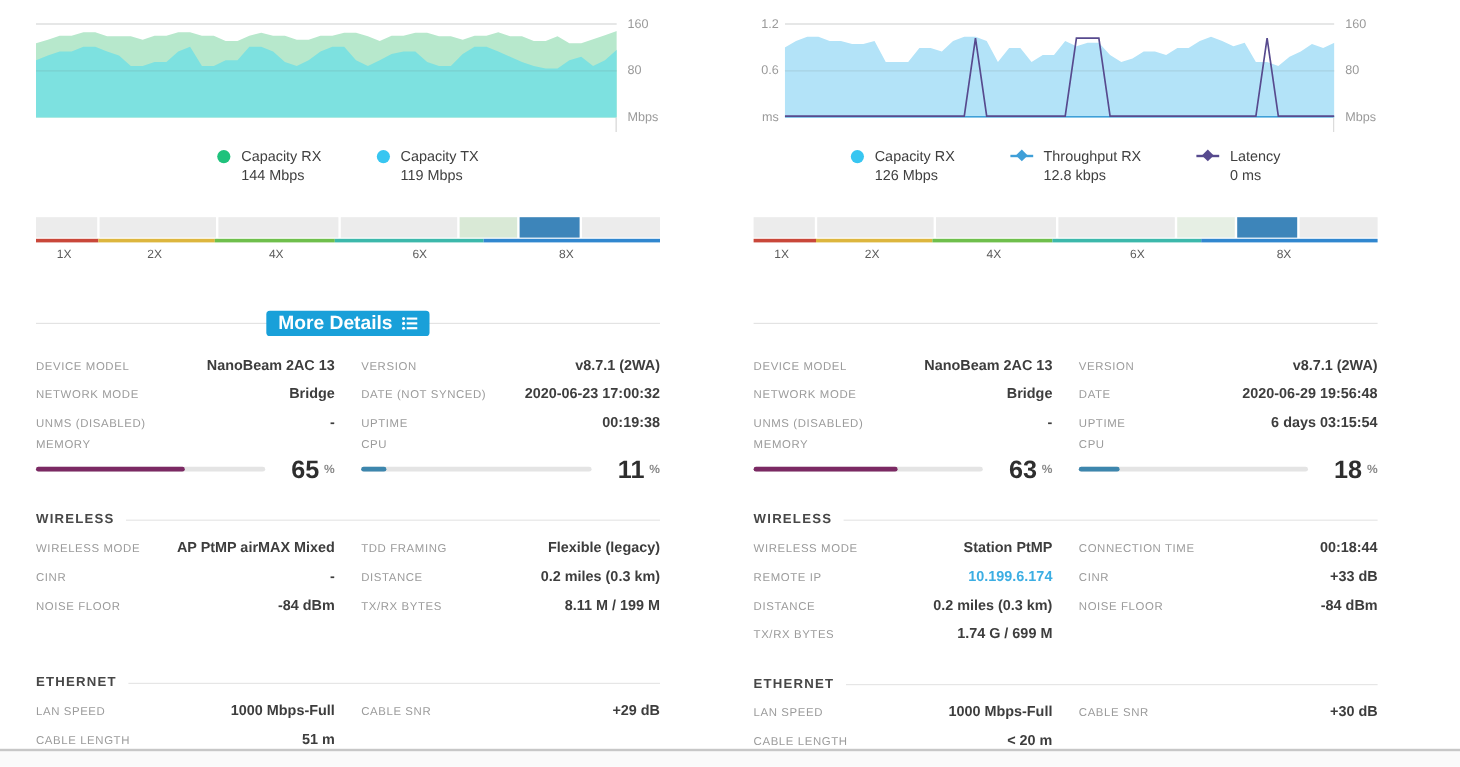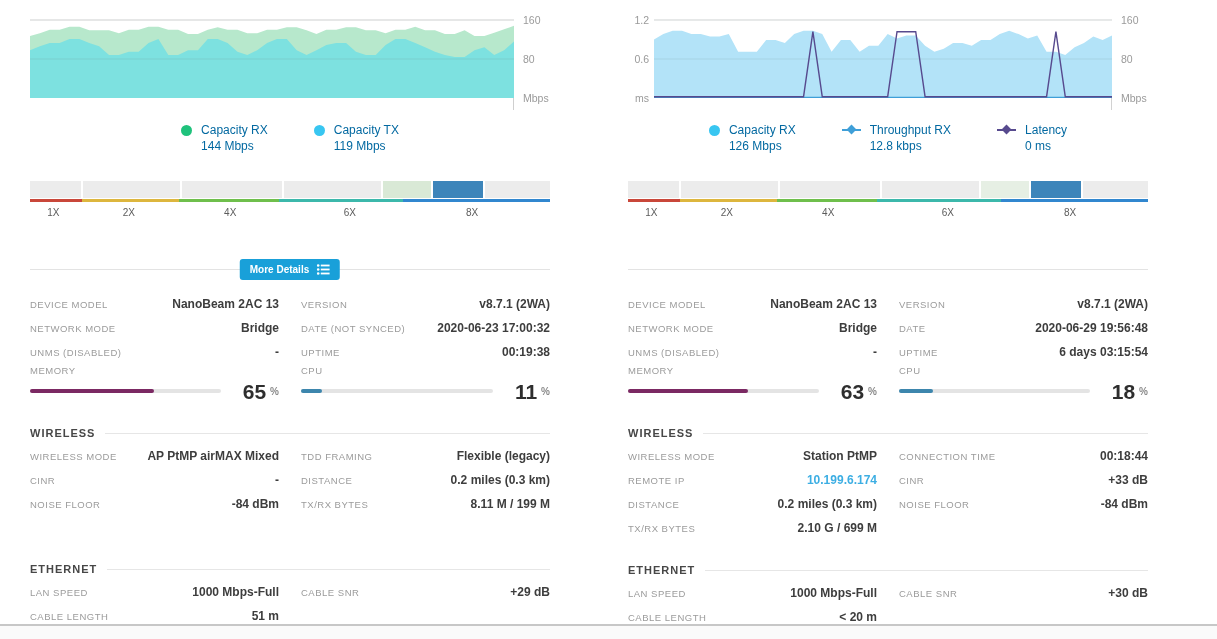--- a/index.html
+++ b/index.html
@@ -19,39 +19,39 @@
   .t-top{top:4px}.t-mid{top:43px}.t-bot{top:82px}
 
   
   .legend{display:flex;justify-content:center;gap:46px;margin-top:12px;}
   .legend-item{display:flex;gap:9px;cursor:pointer;}
   .ldot{width:11px;height:11px;border-radius:50%;margin-top:3px;flex:none;}
   .marker{position:relative;width:19px;height:12px;margin-top:2px;flex:none;}
   .marker i{display:block;position:absolute;}
   .mline{left:0;right:0;top:5px;height:2px;}
   .mdiamond{left:6px;top:2px;width:7px;height:7px;transform:rotate(45deg);}
-  .legend-text{font-size:12px;color:#0369a1;line-height:16px;}
+  .legend-text{font-size:12px;color:#404040;line-height:16px;}
 
   
   .scalebar{margin-top:27px;}
   .sb-blocks{display:flex;gap:2px;height:17px;}
   .sb-block{background:#ececec;}
   .sb-block.tint{background:#d9e9d6;}
   .sb-block.tint2{background:#e6efe4;}
   .sb-block.active{background:#3d85ba;}
   .sb-border{display:flex;height:3px;margin-top:1px;}
   .sb-labels{position:relative;height:15px;margin-top:5px;font-size:10px;color:#5c5c5c;}
   .sb-labels span{position:absolute;transform:translateX(-50%);}
 
   
   .divider-row{position:relative;height:21px;margin-top:37px;margin-bottom:12px;}
   .divider-line{position:absolute;left:0;right:0;top:10px;height:1px;background:#e3e3e3;}
   .more-btn{position:absolute;left:50%;top:0;transform:translateX(-50%);
     background:#19a0d9;color:#fff;border:none;border-radius:3px;
-    font-family:"Liberation Sans",sans-serif;font-size:10px;font-weight:bold;
+    font-family:"Liberation Sans",sans-serif;font-size:16px;font-weight:bold;
     padding:0 10px;height:21px;display:flex;align-items:center;gap:8px;cursor:pointer;white-space:nowrap;}
 
   
   .grid{display:grid;grid-template-columns:1fr 1fr;column-gap:22px;}
   .pair{display:flex;justify-content:space-between;align-items:baseline;padding:5px 0;min-height:13px;}
   .lbl{font-size:9.5px;color:#9b9b9b;letter-spacing:.5px;white-space:nowrap;}
   .val{font-size:12px;font-weight:bold;color:#3d3d3d;text-align:center;white-space:nowrap;margin-left:8px;}
   .val.link{color:#3caee3;cursor:pointer;}
 
   
@@ -421,21 +421,21 @@
       <div class="pair">
         <span class="lbl">DISTANCE</span>
         <span class="val">0.2 miles (0.3 km)</span>
       </div>
       <div class="pair">
         <span class="lbl">NOISE FLOOR</span>
         <span class="val">-84 dBm</span>
       </div>
       <div class="pair">
         <span class="lbl">TX/RX BYTES</span>
-        <span class="val">2.10 G / 699 M</span>
+        <span class="val">1.74 G / 699 M</span>
       </div>
       <div class="pair"></div>
     </div>
 
     <div class="section">
       <span class="sec-title">ETHERNET</span>
       <span class="sec-line"></span>
     </div>
     <div class="grid">
       <div class="pair">

